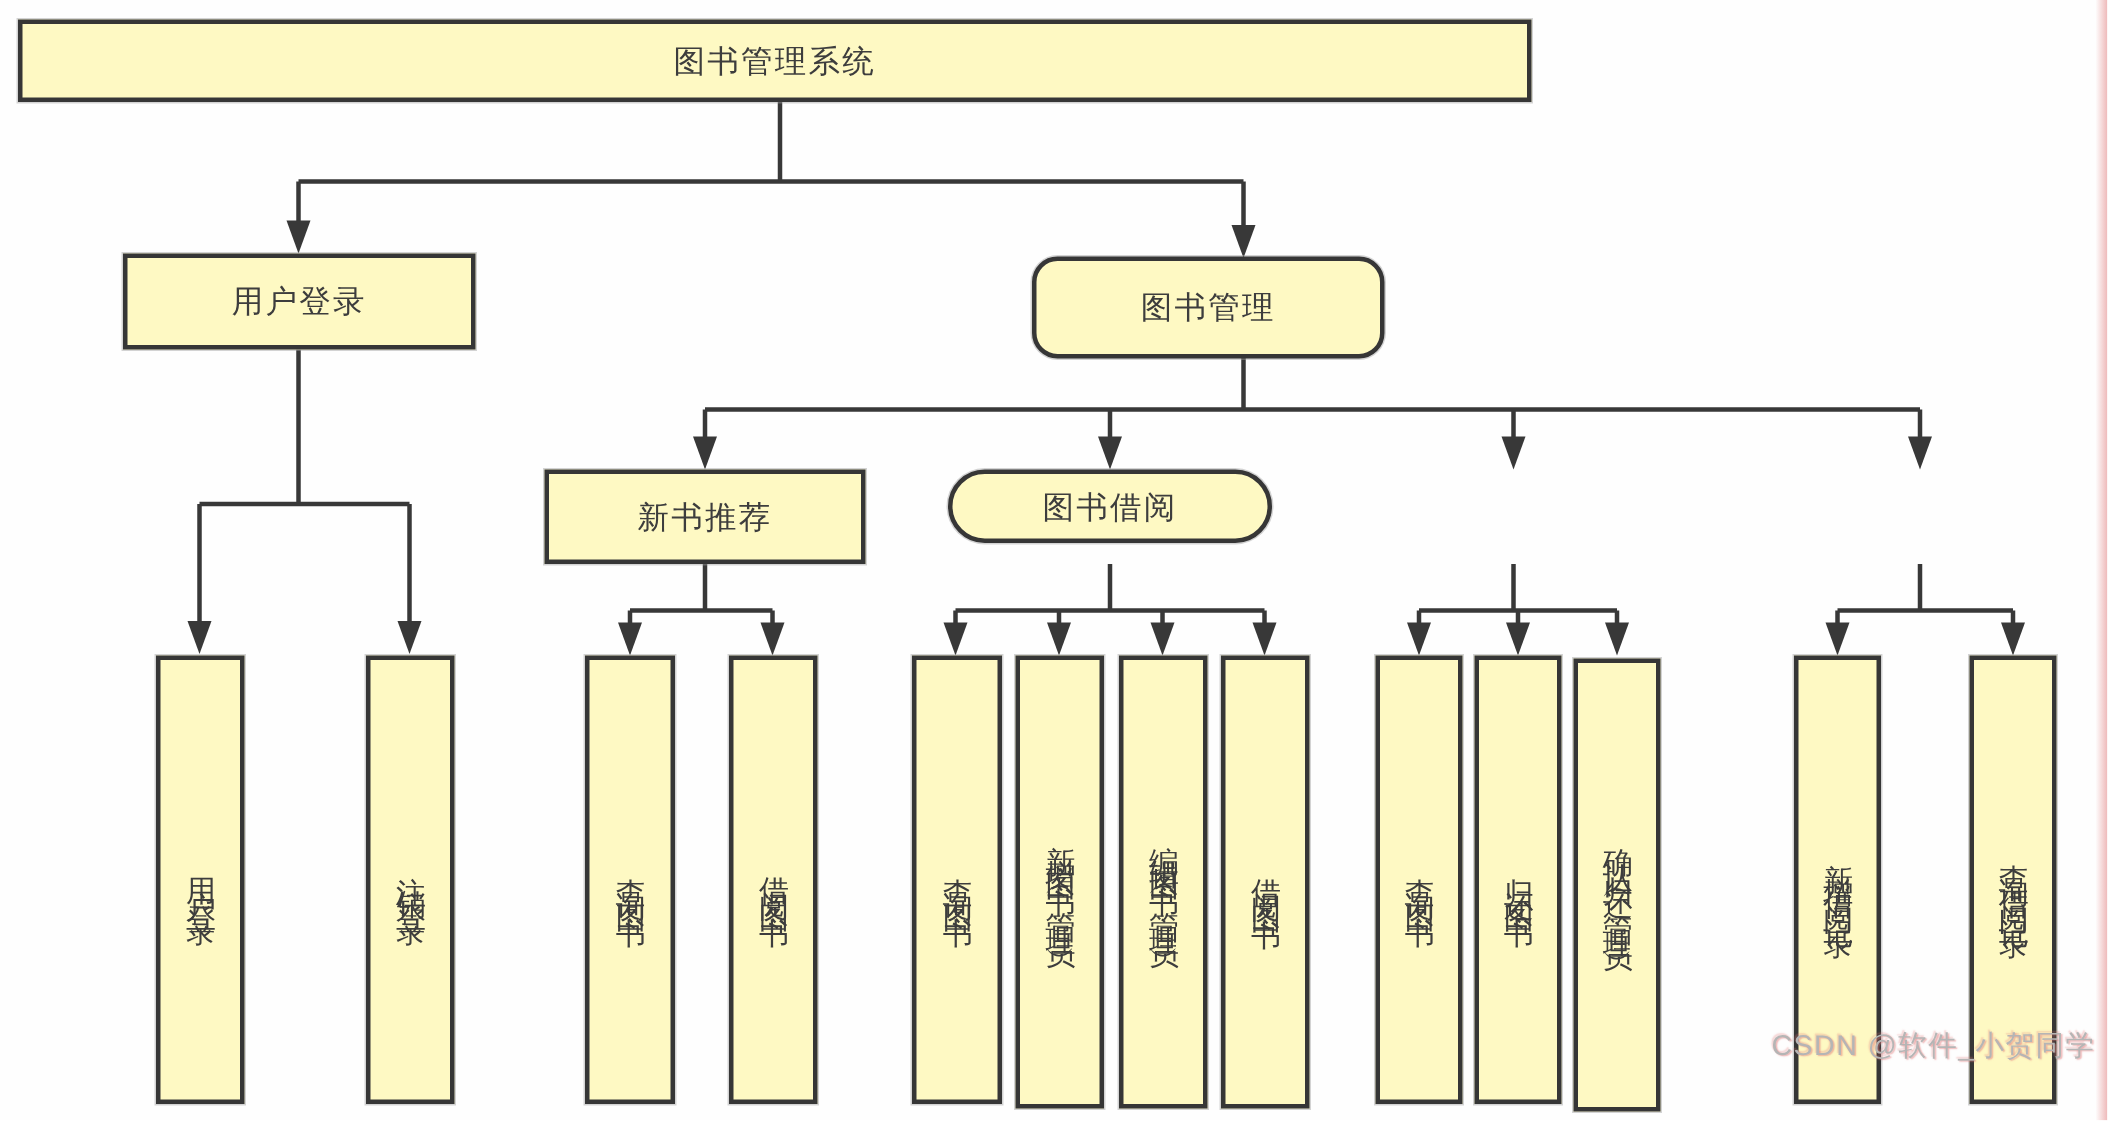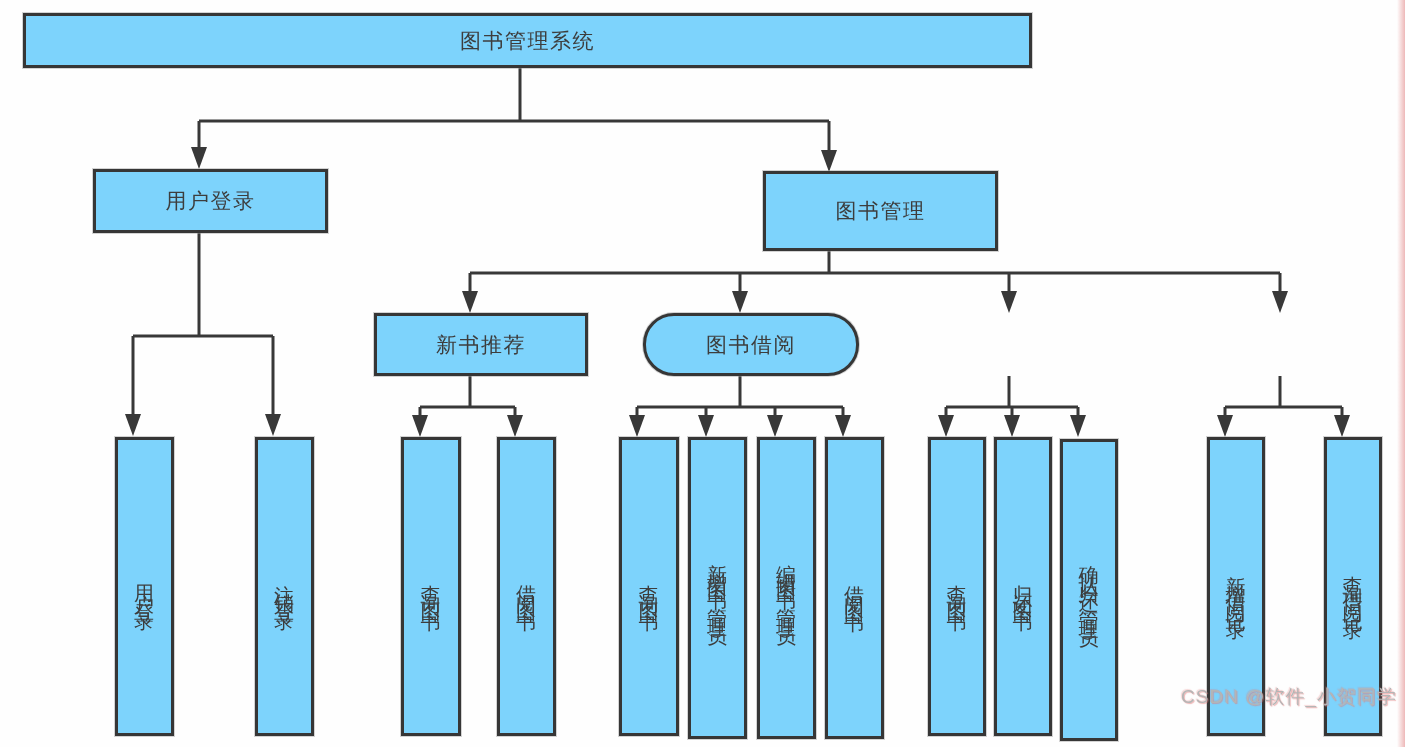--- a/index.html
+++ b/index.html
@@ -4,25 +4,24 @@
 <style>
   html,body { margin:0; padding:0; background:#ffffff; }
   .canvas {
     position:relative; width:1405px; height:747px;
     background:#fefefe; overflow:hidden;
     font-family:"Liberation Sans","DejaVu Sans",sans-serif;
   }
   .connectors { position:absolute; left:0; top:0; width:1405px; height:747px; }
   .node {
     position:absolute; box-sizing:border-box;
-    border:3px solid #363636; background:#7dd3fc;
+    border:3px solid #363636; background:#fef9c3;
     display:flex; align-items:center; justify-content:center;
     color:#3d3d3d;
     box-shadow:0 0 0 1px rgba(160,160,160,0.45);
-    margin-left:11px;
   }
   .hbox span { font-size:21px; letter-spacing:1.5px; white-space:nowrap; }
   .vbox span {
     writing-mode:vertical-rl; text-orientation:mixed;
     font-size:20px; letter-spacing:9px; line-height:1;
   }
   .watermark {
     position:absolute; top:684px; right:8px;
     font-size:19px; letter-spacing:1px;
     color:#b5b5b5;
@@ -72,28 +71,28 @@
     </g>
   </svg>
 
   <div class="node hbox" style="left:12px; top:13px; width:1009px; height:55px;">
     <span>图书管理系统</span>
   </div>
 
   <div class="node hbox" style="left:82px; top:169px; width:235px; height:64px;">
     <span>用户登录</span>
   </div>
-  <div class="node hbox" style="left:752px; top:171px; width:235px; height:80px;">
+  <div class="node hbox" style="left:688px; top:171px; width:235px; height:68px;border-radius:17px;">
     <span>图书管理</span>
   </div>
 
   <div class="node hbox" style="left:363px; top:313px; width:214px; height:63px;">
     <span>新书推荐</span>
   </div>
-  <div class="node hbox" style="left:632px; top:313px; width:216px; height:63px;border-radius:31px;">
+  <div class="node hbox" style="left:632px; top:313px; width:216px; height:49px;border-radius:31px;">
     <span>图书借阅</span>
   </div>
 
   <div class="node vbox" style="left:104px; top:437px; width:59px; height:299px;">
     <span>用户登录</span>
   </div>
   <div class="node vbox" style="left:244px; top:437px; width:59px; height:299px;">
     <span>注销登录</span>
   </div>
 

